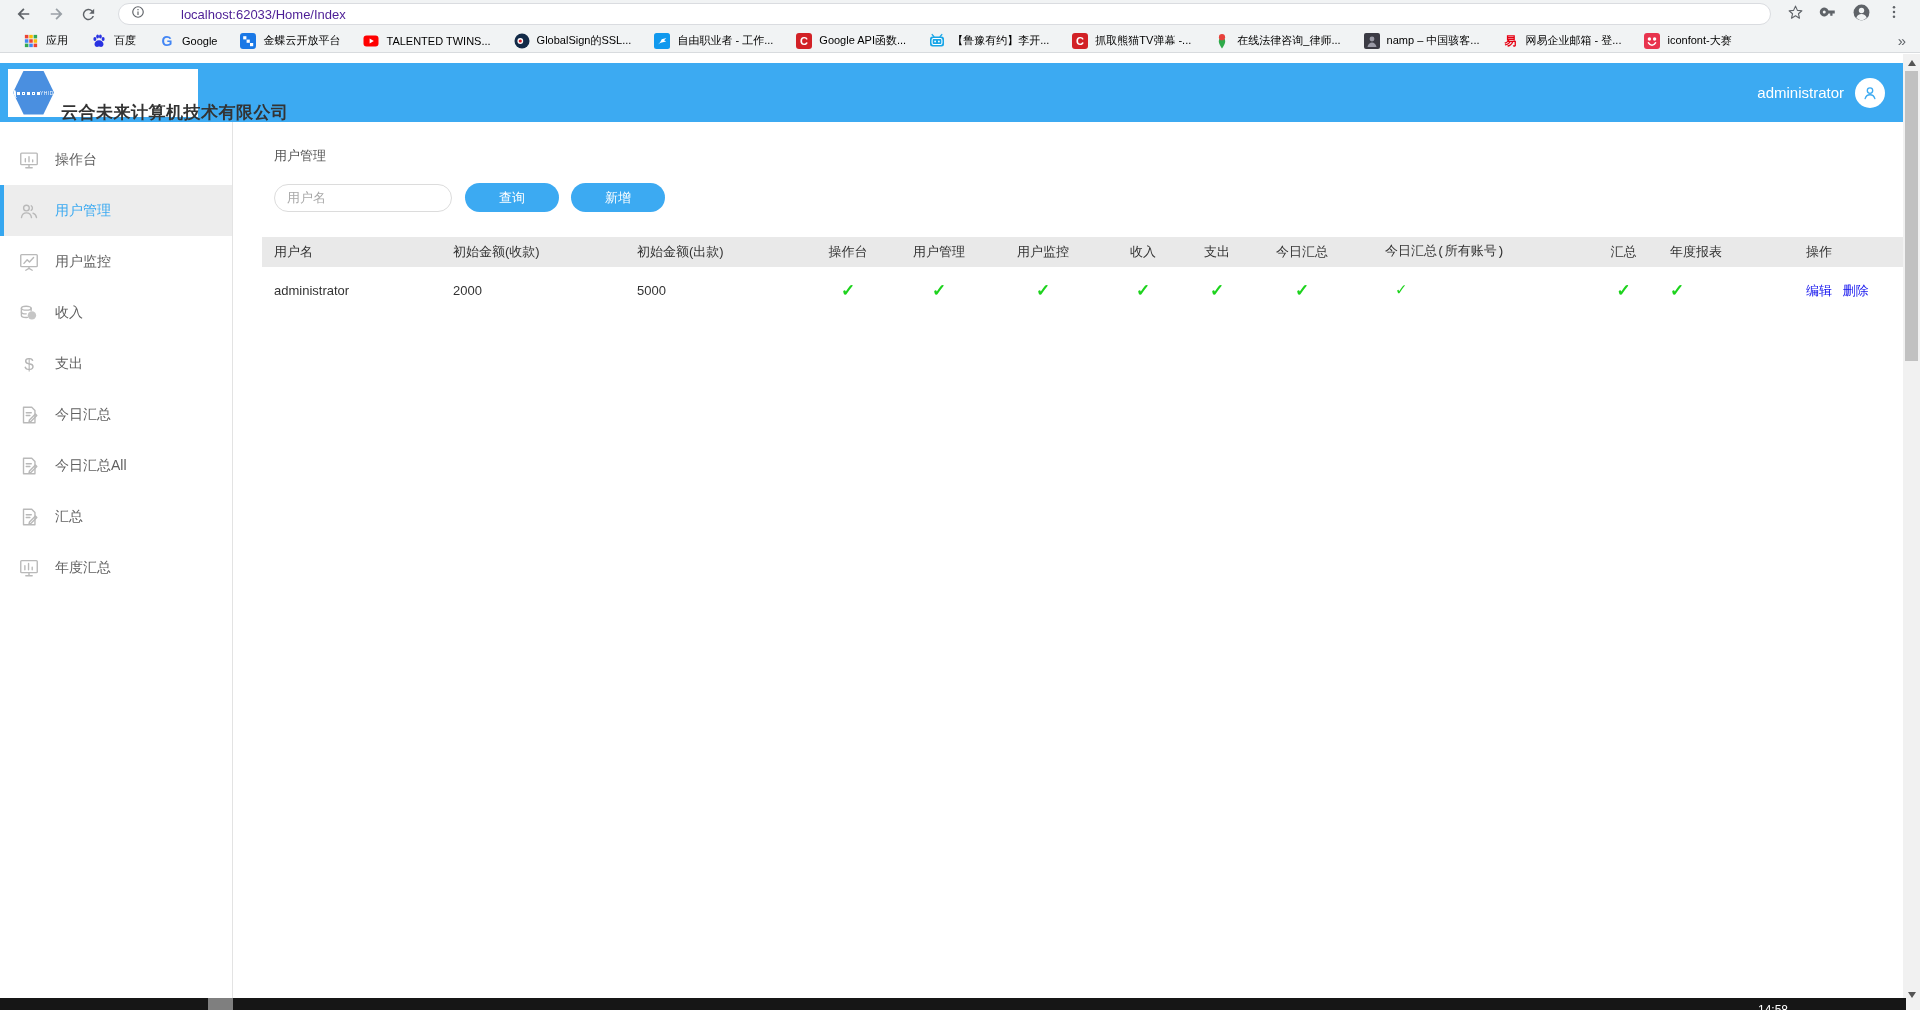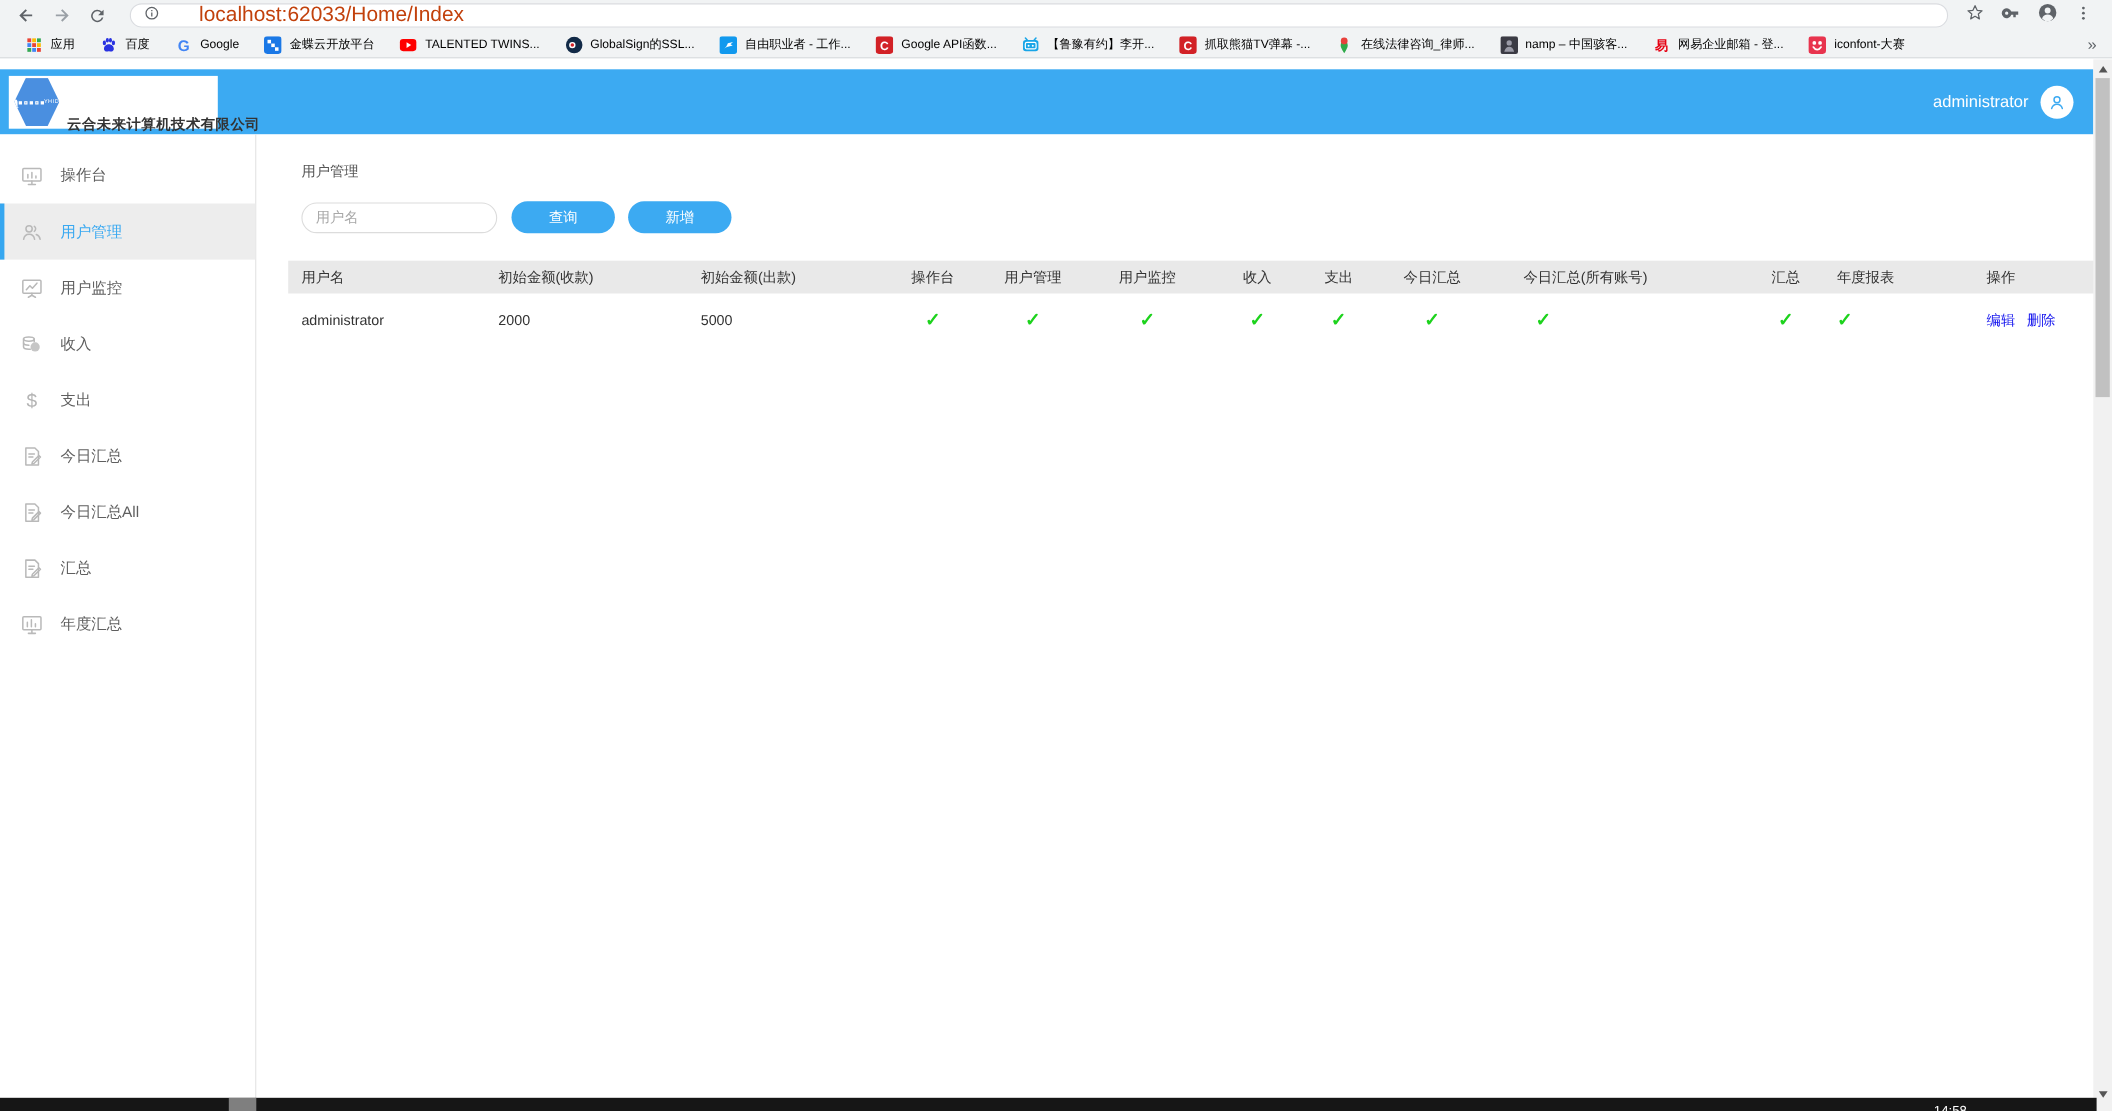--- a/index.html
+++ b/index.html
@@ -10,21 +10,21 @@
   }
 
   
   .chrome { position:absolute; top:0; left:0; width:1920px; height:53px;
             background:#f1f3f4; border-bottom:1px solid #d8dbde; z-index:5; }
   .toolbar { height:28px; display:flex; align-items:center; padding:0 10px 0 12px; }
   .nav-btn { width:24px; height:24px; display:flex; align-items:center; justify-content:center;
              margin-right:8px; border-radius:50%; flex:none; cursor:pointer; }
   .omnibox { flex:1; height:22px; background:#fff; border:1px solid #dadce0; border-radius:12px;
              display:flex; align-items:center; padding:0 12px; gap:8px; margin:0 16px 0 10px; }
-  .url { font-size:19px; color:#c2410c; white-space:nowrap;padding-left:28px; }
+  .url { font-size:13px; color:#4c1d95; white-space:nowrap;padding-left:28px; }
   .chrome-right { display:flex; align-items:center; gap:15px; padding-right:8px; }
 
   .bookmarks { height:25px; display:flex; align-items:center; padding-left:14px; }
   .bm { display:flex; align-items:center; gap:7px; padding:2px 9px; margin-right:5px;
         border-radius:3px; cursor:pointer; flex:none; }
   .bm-label { font-size:11px; color:#000000; white-space:nowrap; }
   .bm-overflow { margin-left:auto; margin-right:14px; color:#5f6368; font-size:15px; cursor:pointer; }
   .fav { width:16px; height:16px; flex:none; display:flex; align-items:center; justify-content:center; }
   .g-letter { font-size:14px; font-weight:bold; color:#4285f4; line-height:1; }
   .ne-letter { font-size:12px; font-weight:bold; color:#e60012; line-height:1; }
@@ -37,21 +37,21 @@
   .logo-box { width:190px; height:48px; background:#fff; margin-left:8px; display:flex;
               align-items:center; gap:7px; padding-left:5px; }
   .hex { width:41px; height:44px; background:#4a8fe0; flex:none;
          clip-path:polygon(26% 0,74% 0,100% 50%,74% 100%,26% 100%,0 50%);
          display:flex; flex-direction:row; align-items:center; justify-content:center; color:#fff; }
   .hex-yh { font-family:"Liberation Serif", serif; font-size:17px; font-weight:bold; line-height:1; }
   .hex-squares { display:flex; gap:2px; margin-top:2px; }
   .hex-squares i { width:3px; height:3px; background:#fff; display:block; }
   .hex-squares i.o { background:transparent; border:1px solid #fff; }
   .hex-sub { font-size:5px; line-height:1; margin-top:1px; letter-spacing:.5px; }
-  .company { font-size:13px; font-weight:bold; color:#333; letter-spacing:.5px; white-space:nowrap;margin-top:40px; }
+  .company { font-size:17px; font-weight:bold; color:#333; letter-spacing:.5px; white-space:nowrap;margin-top:40px; }
   .user-area { display:flex; align-items:center; gap:11px; margin-right:18px; }
   .user-name { color:#fff; font-size:15px; }
   .avatar { width:30px; height:30px; border-radius:50%; background:#fff; display:flex;
             align-items:center; justify-content:center; cursor:pointer; }
 
   .app-body { display:flex; height:calc(100% - 68px);gap:22px; }
 
   
   .sidebar { width:233px; flex:none; border-right:1px solid #e3e3e3; padding-top:12px; }
   .s-item { height:51px; display:flex; align-items:center; gap:15px; padding-left:14px;
@@ -82,21 +82,21 @@
   .cell { font-size:13px; color:#333; white-space:nowrap; overflow:hidden; }
   .c1 { width:175px; padding-left:12px; }
   .c2 { width:185px; padding-left:16px; }
   .c3 { width:185px; padding-left:15px; }
   .c4 { width:82px;  text-align:center; }
   .c5 { width:100px; text-align:center; }
   .c6 { width:108px; text-align:center; }
   .c7 { width:92px;  text-align:center; }
   .c8 { width:56px;  text-align:center; }
   .c9 { width:114px; text-align:center; }
-  .c10 { width:218px; }
+  .c10 { width:218px;font-family:Liberation Mono, monospace; }
   .thead .c10 { padding-left:26px; }
   .trow  .c10 { padding-left:37px; }
   .c11 { width:93px;  text-align:center; }
   .c12 { width:110px; text-align:left; }
   .c13 { width:144px; padding-left:26px; }
   .check { color:#1dd31d; font-size:17px; font-weight:bold; }
   .link { color:#1414ee; font-size:13px; text-decoration:none; cursor:pointer; }
   .link.edit { margin-right:7px; }
 
   

